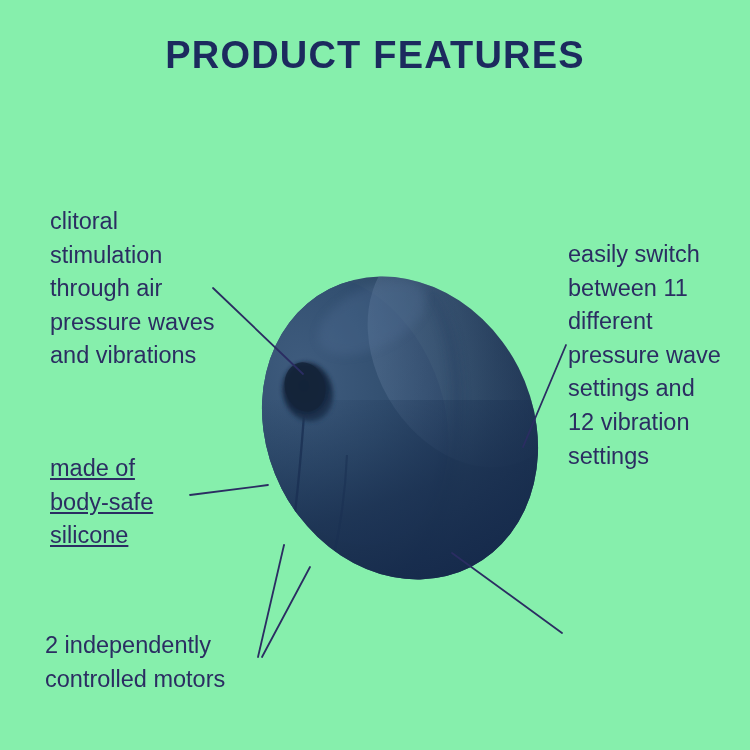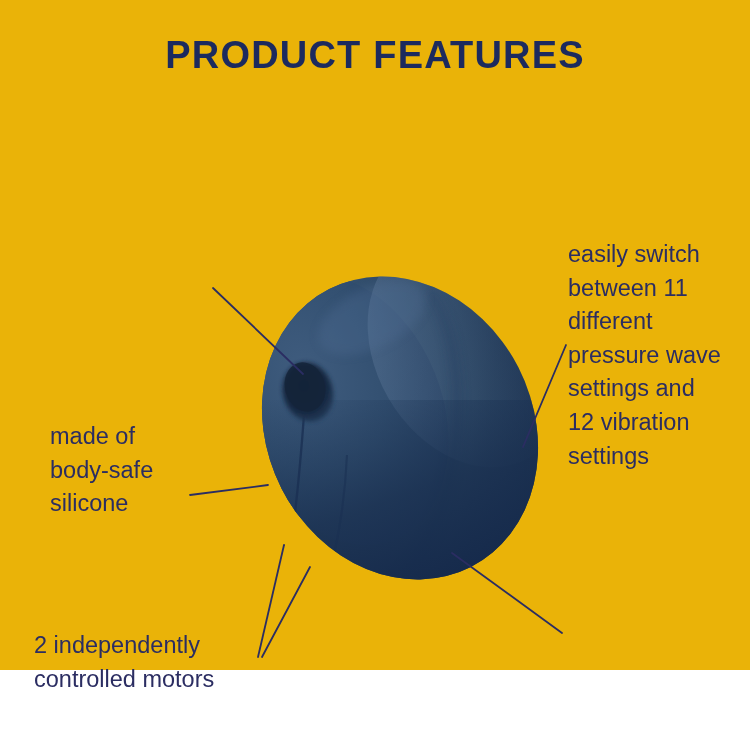--- a/index.html
+++ b/index.html
@@ -10,22 +10,22 @@
   body {
     width: 750px;
     height: 750px;
     font-family: "Liberation Sans", sans-serif;
     overflow: hidden;
     position: relative;
   }
   #infographic {
     position: relative;
     width: 750px;
-    height: 670px;
-    background: #eab308;
+    height: 750px;
+    background: #86efac;
   }
 
   
   .title {
     position: absolute;
     top: 34px;
     left: 0;
     width: 750px;
     text-align: center;
     font-size: 38px;
@@ -39,22 +39,22 @@
   .callout {
     position: absolute;
     color: #2b2d62;
     font-size: 23.5px;
     line-height: 1.43;
     font-family: "Liberation Sans", sans-serif;
     font-weight: 400;
     white-space: pre-line;
   }
   .callout-clitoral   { left: 50px;  top: 205px; width: 215px; }
-  .callout-silicone   { left: 50px;  top: 420px; width: 200px; }
-  .callout-motors     { left: 34px;  top: 629px; width: 270px; }
+  .callout-silicone   { left: 50px;  top: 452px; width: 200px; text-decoration: underline; }
+  .callout-motors     { left: 45px;  top: 629px; width: 270px; }
   .callout-switch     { left: 568px; top: 238px; width: 185px; }
   .callout-magnetic   { left: 568px; top: 598px; width: 180px; }
 
   
   .artwork {
     position: absolute;
     left: 0; top: 0;
     width: 750px; height: 750px;
     pointer-events: none;
   }
@@ -140,20 +140,25 @@
         <line x1="213" y1="288" x2="303" y2="374"></line>
         <line x1="190" y1="495" x2="268" y2="485"></line>
         <line x1="258" y1="657" x2="284" y2="545"></line>
         <line x1="262" y1="657" x2="310" y2="567"></line>
         <line x1="523" y1="447" x2="566" y2="345"></line>
         <line x1="452" y1="553" x2="562" y2="633"></line>
       </g>
     </svg>
   </div>
 
+  <div class="callout callout-clitoral">clitoral
+stimulation
+through air
+pressure waves
+and vibrations</div>
 
   <div class="callout callout-silicone">made of
 body-safe
 silicone</div>
 
   <div class="callout callout-motors">2 independently
 controlled motors</div>
 
   <div class="callout callout-switch">easily switch
 between 11

